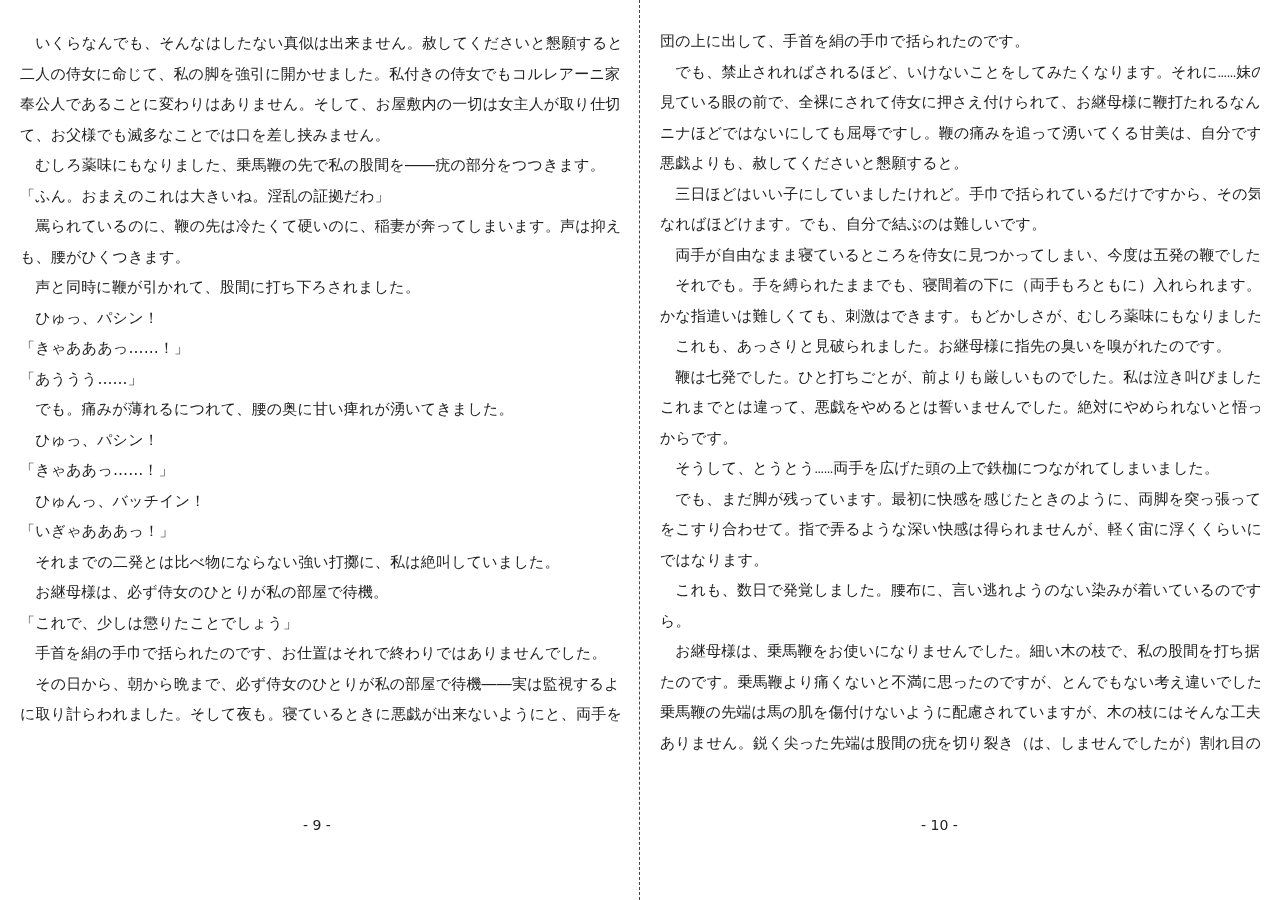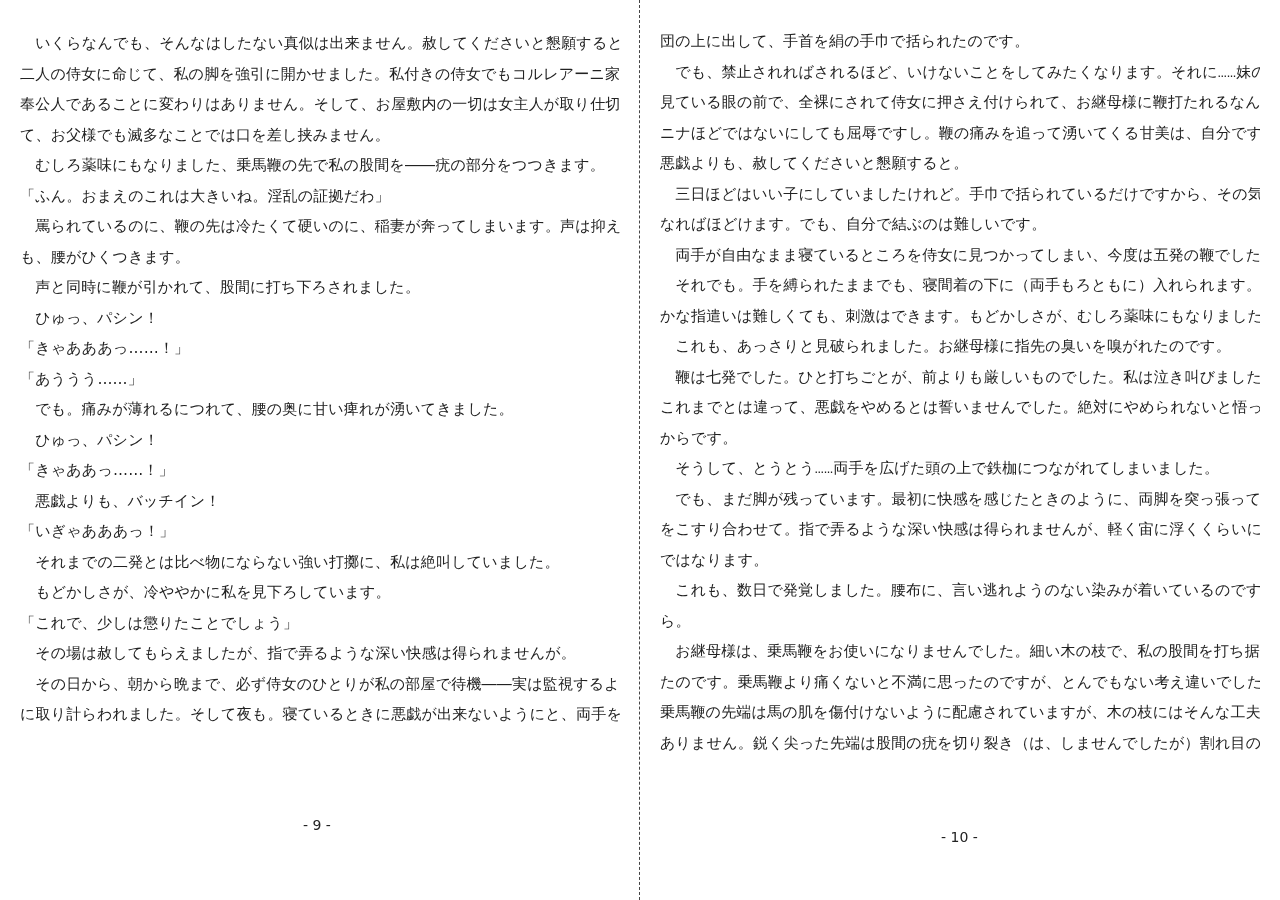--- a/index.html
+++ b/index.html
@@ -5,47 +5,47 @@
   html, body { margin: 0; padding: 0; background: #ffffff; }
   body { width: 1280px; height: 900px; position: relative; overflow: hidden;
          font-family: "DejaVu Sans", sans-serif; color: #222; }
   .page { position: absolute; top: 28px; }
   .page.left { left: 20px; width: 600px; }
   .page.right { left: 660px; width: 600px; font-family: Liberation Mono, monospace; }
   .line { font-size: 15px; line-height: 30.5px; height: 30.5px; white-space: nowrap; overflow: hidden; letter-spacing: 0.2px; }
   .divider { position: absolute; left: 639px; top: 0; height: 900px; width: 0; border-left: 1px dashed #444; }
   .pnum { position: absolute; top: 817px; font-size: 14px; color: #222; }
   .pnum.left { left: 303px; }
-  .pnum.right { left: 941px; margin-top: 12px; }
+  .pnum.right { left: 921px; }
 </style>
 </head>
 <body>
 
 <div class="page left" id="leftPage">
     <div class="line">　いくらなんでも、そんなはしたない真似は出来ません。赦してくださいと懇願すると、</div>
     <div class="line">二人の侍女に命じて、私の脚を強引に開かせました。私付きの侍女でもコルレアーニ家の</div>
     <div class="line">奉公人であることに変わりはありません。そして、お屋敷内の一切は女主人が取り仕切っ</div>
     <div class="line">て、お父様でも滅多なことでは口を差し挟みません。</div>
     <div class="line">　むしろ薬味にもなりました、乗馬鞭の先で私の股間を――疣の部分をつつきます。</div>
     <div class="line">「ふん。おまえのこれは大きいね。淫乱の証拠だわ」</div>
     <div class="line">　罵られているのに、鞭の先は冷たくて硬いのに、稲妻が奔ってしまいます。声は抑えて</div>
     <div class="line">も、腰がひくつきます。</div>
     <div class="line">　声と同時に鞭が引かれて、股間に打ち下ろされました。</div>
     <div class="line">　ひゅっ、パシン！</div>
     <div class="line">「きゃあああっ……！」</div>
     <div class="line">「あううう……」</div>
     <div class="line">　でも。痛みが薄れるにつれて、腰の奥に甘い痺れが湧いてきました。</div>
     <div class="line">　ひゅっ、パシン！</div>
     <div class="line">「きゃああっ……！」</div>
-    <div class="line">　悪戯よりも、バッチイン！</div>
+    <div class="line">　ひゅんっ、バッチイン！</div>
     <div class="line">「いぎゃあああっ！」</div>
     <div class="line">　それまでの二発とは比べ物にならない強い打擲に、私は絶叫していました。</div>
-    <div class="line">　もどかしさが、冷ややかに私を見下ろしています。</div>
+    <div class="line">　お継母様は、必ず侍女のひとりが私の部屋で待機。</div>
     <div class="line">「これで、少しは懲りたことでしょう」</div>
-    <div class="line">　その場は赦してもらえましたが、指で弄るような深い快感は得られませんが。</div>
+    <div class="line">　手首を絹の手巾で括られたのです、お仕置はそれで終わりではありませんでした。</div>
     <div class="line">　その日から、朝から晩まで、必ず侍女のひとりが私の部屋で待機――実は監視するよう</div>
     <div class="line">に取り計らわれました。そして夜も。寝ているときに悪戯が出来ないようにと、両手を布</div>
   </div>
 <div class="divider"></div>
 <div class="page right" id="rightPage">
     <div class="line">団の上に出して、手首を絹の手巾で括られたのです。</div>
     <div class="line">　でも、禁止されればされるほど、いけないことをしてみたくなります。それに……妹の</div>
     <div class="line">見ている眼の前で、全裸にされて侍女に押さえ付けられて、お継母様に鞭打たれるなんて、</div>
     <div class="line">ニナほどではないにしても屈辱ですし。鞭の痛みを追って湧いてくる甘美は、自分でする</div>
     <div class="line">悪戯よりも、赦してくださいと懇願すると。</div>

